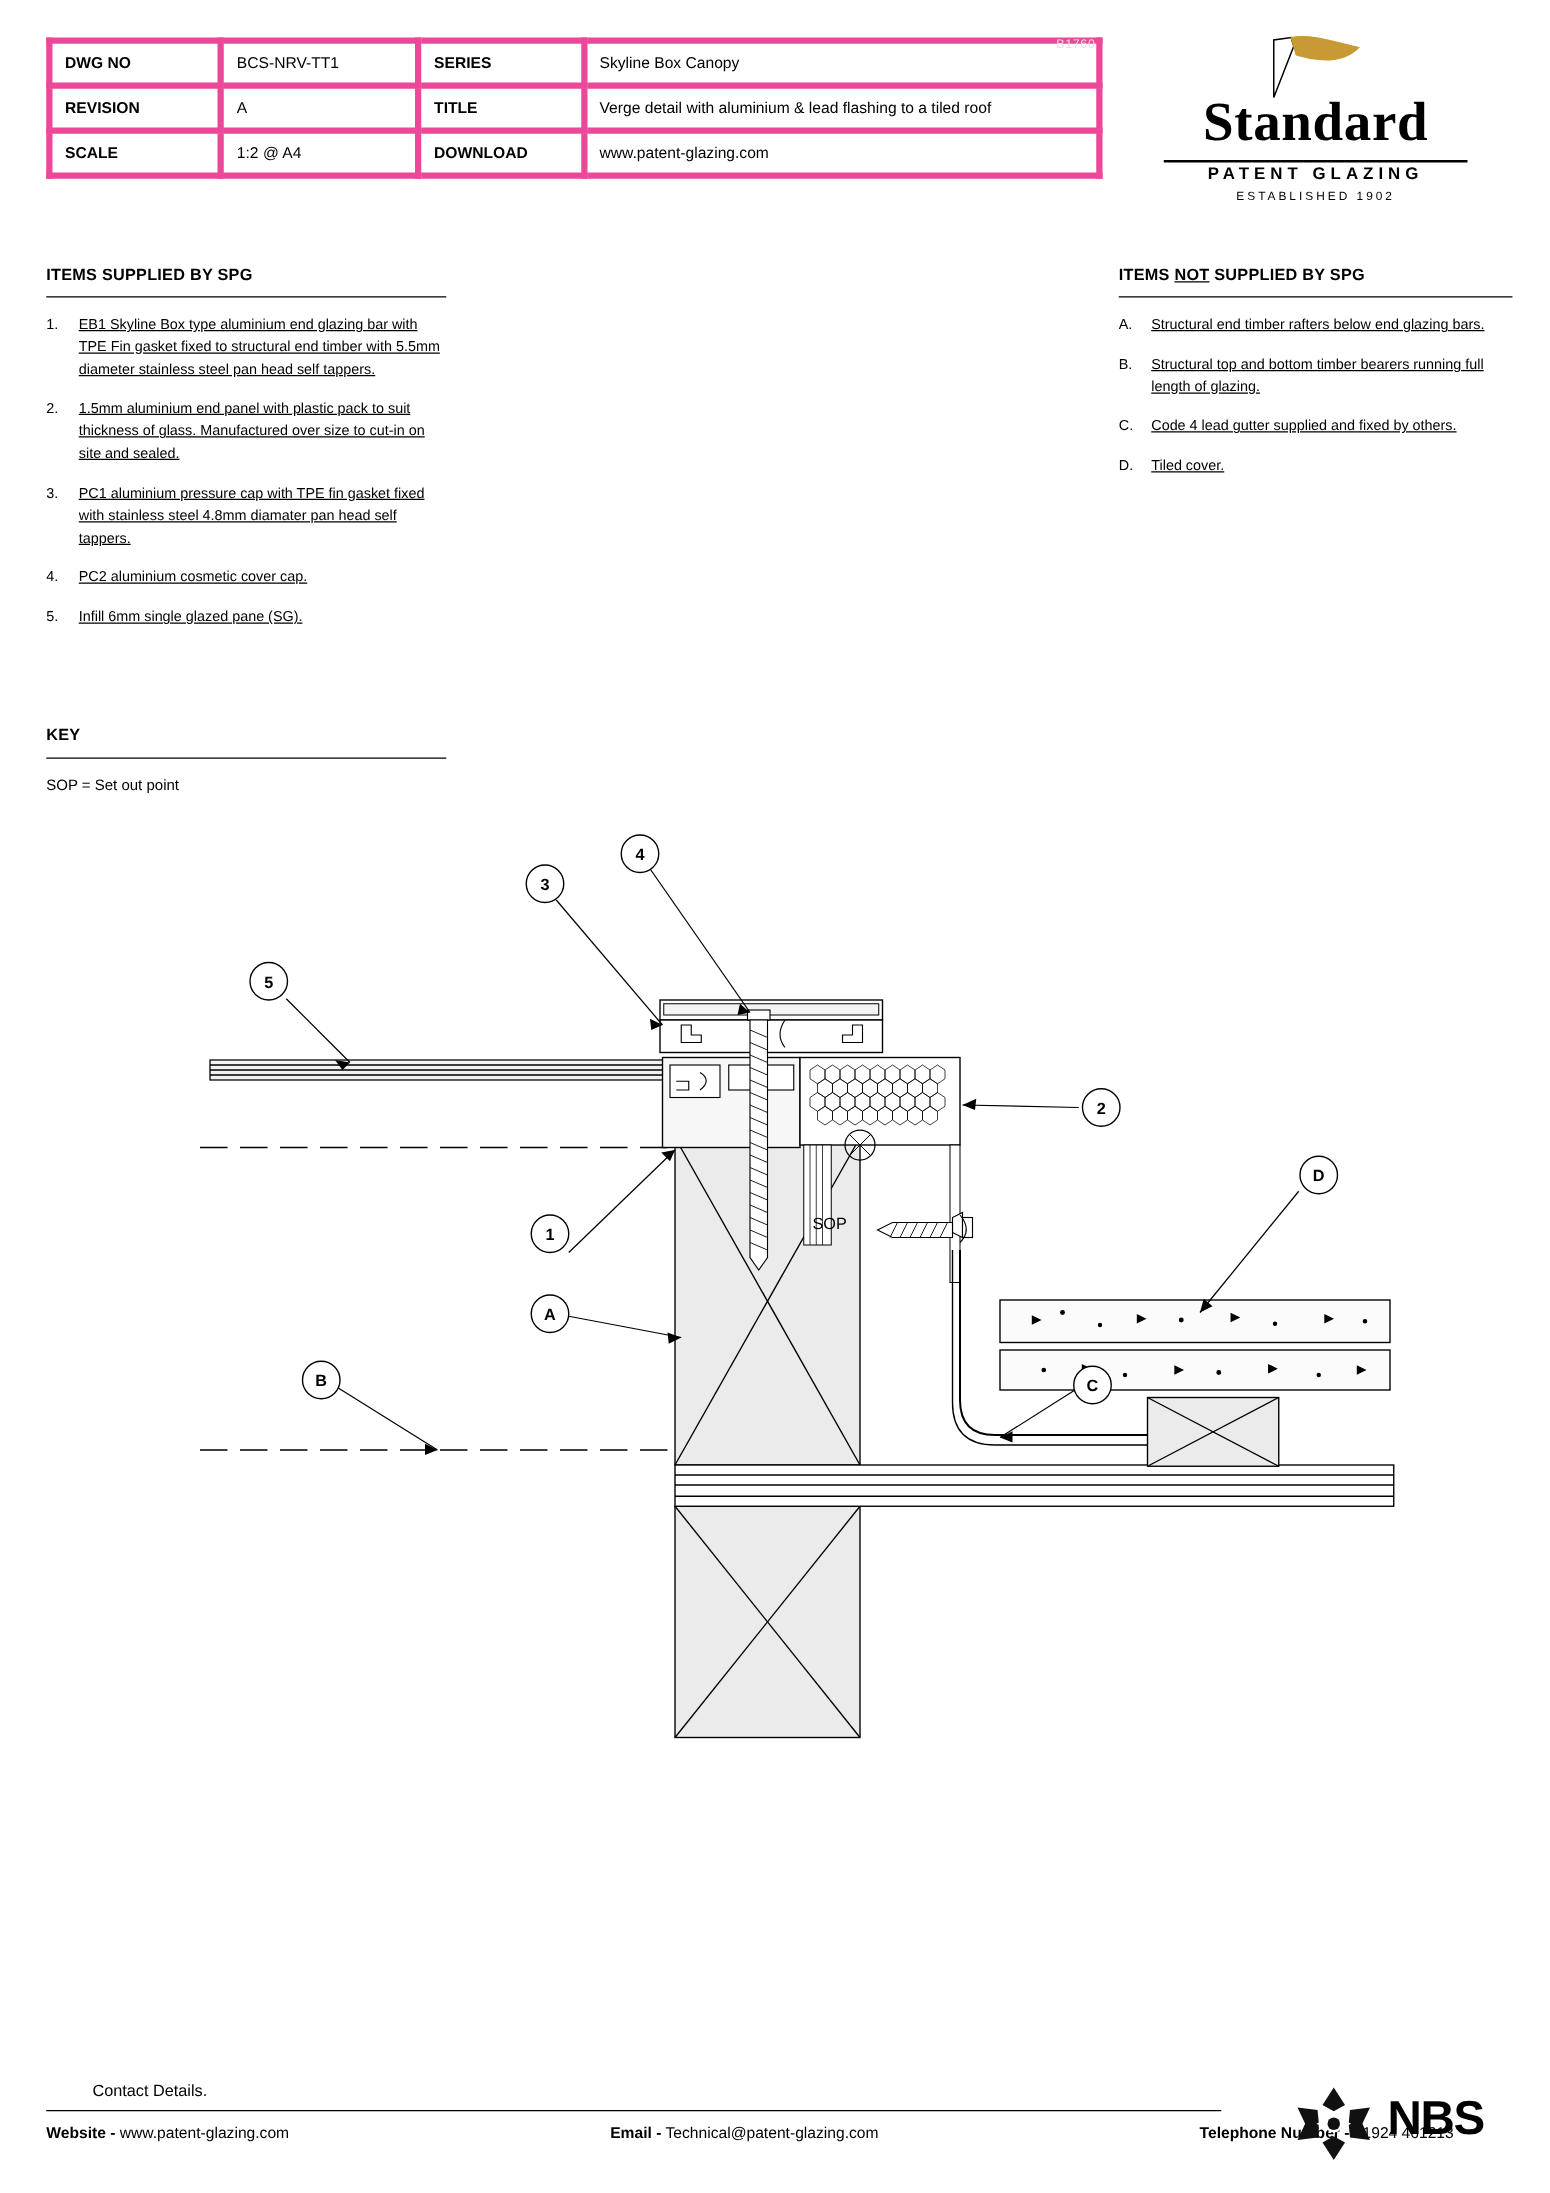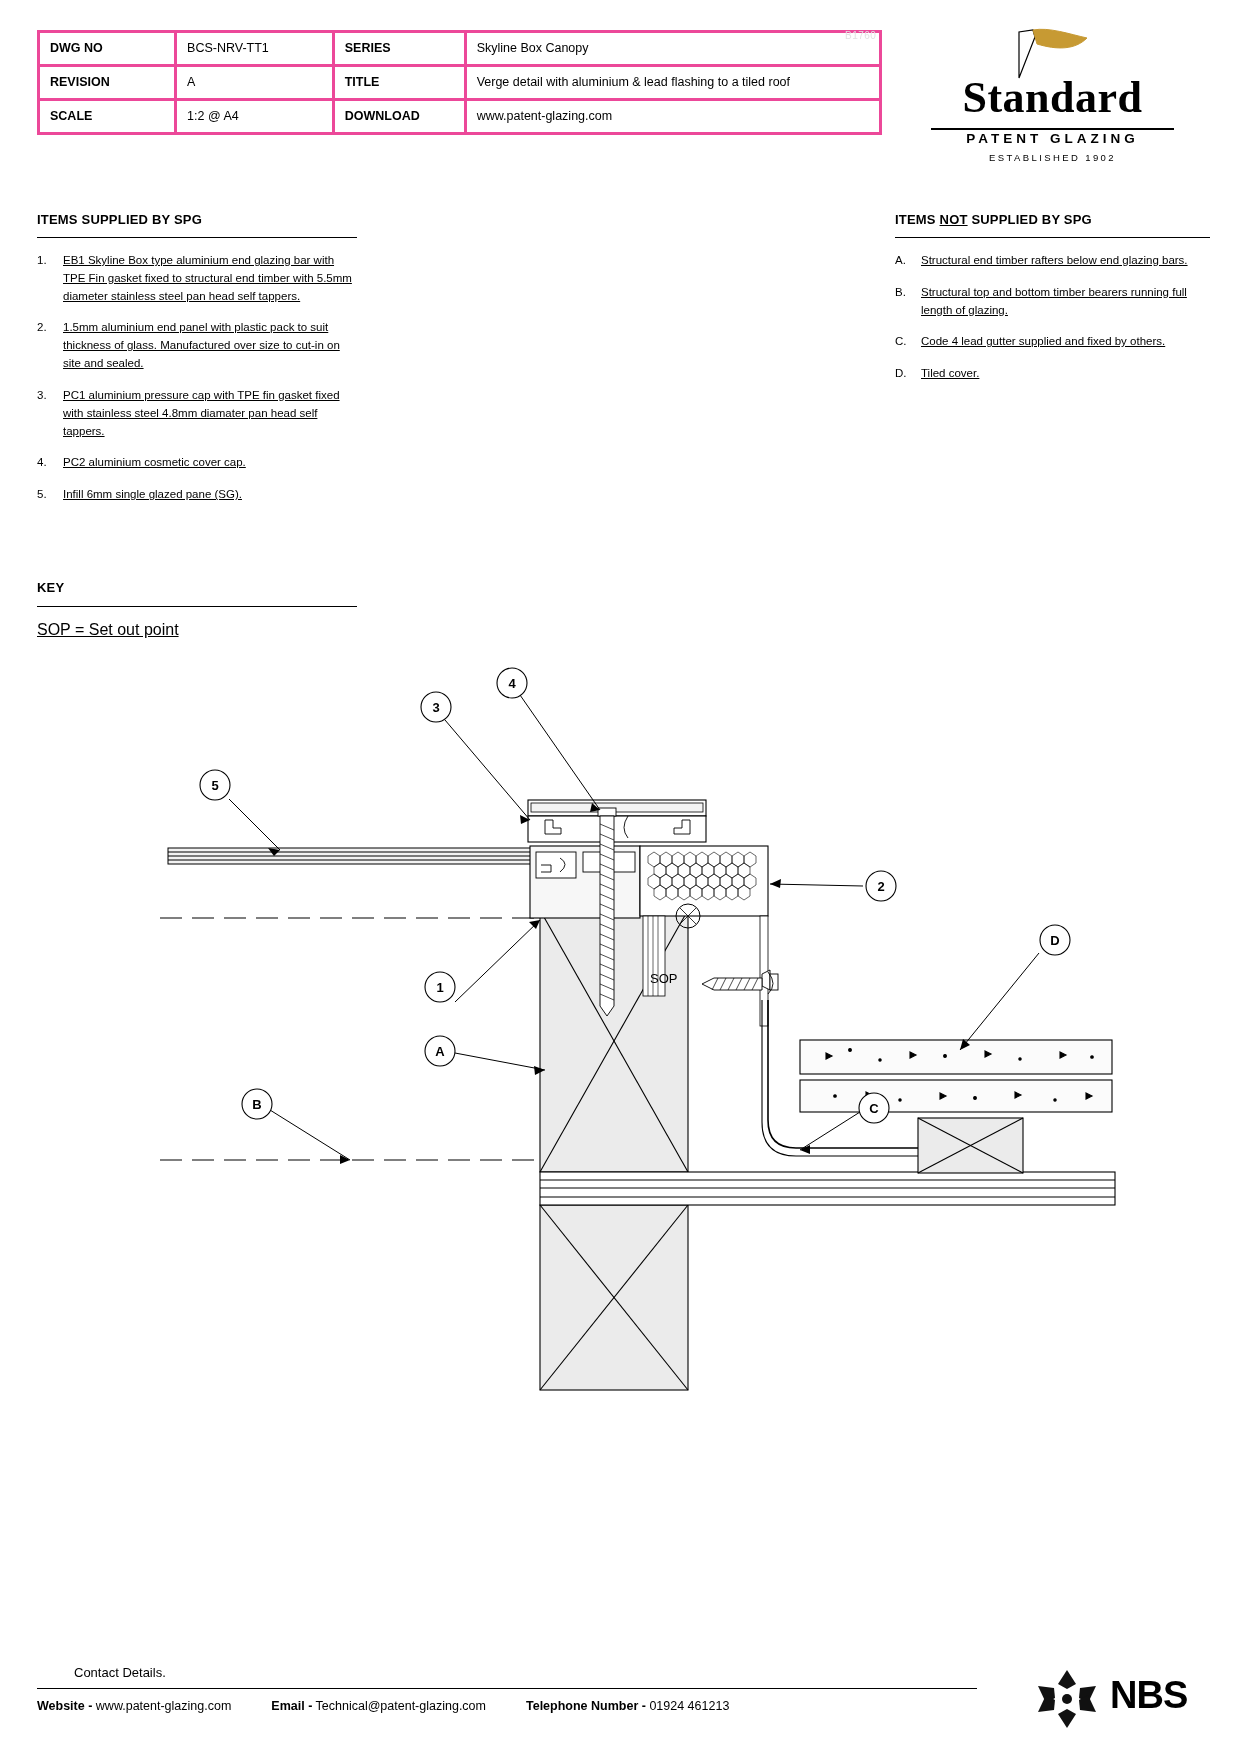--- a/index.html
+++ b/index.html
@@ -25,21 +25,21 @@
   
   .titleblock {
     position: absolute;
     left: 37px;
     top: 30px;
     width: 845px;
     border-collapse: collapse;
     font-size: 12.5px;
   }
   .titleblock td {
-    border: 3px solid #ec4899;
+    border: 5px solid #ec4899;
     height: 31px;
     padding: 0 10px;
     vertical-align: middle;
     line-height: 1.2;
   }
   .tb-label { font-weight: bold; width: 110px; }
   .tb-val-1 { width: 130px; }
   .tb-label2 { font-weight: bold; width: 105px; }
   .tb-val-2 { width: 380px; }
 
@@ -141,23 +141,22 @@
   .item .txt { flex: 1; text-decoration: underline; }
 
   .key-block {
     position: absolute;
     left: 37px;
     top: 580px;
     width: 320px;
   }
   .key-block .sec-head { margin-bottom: 11px; }
   .key-text {
-    font-size: 16px;
+    font-size: 12px;
     margin-top: 13px;
-    text-decoration: underline;
   }
 
   .underline-not { text-decoration: underline; margin-top: 32px; }
 
   
   .drawing {
     position: absolute;
     left: 0;
     top: 660px;
     width: 1240px;
@@ -178,22 +177,23 @@
     margin-left: 37px;
   }
   .footer .frule {
     border-top: 1px solid #000;
     width: 940px;
   }
   .footer .line {
     margin-top: 10px;
     font-size: 12.5px;
     display: flex;
-    gap: 0px;
+    gap: 16px;
     align-items: baseline;
+    justify-content: space-between;
   }
   .footer .lbl { font-weight: bold; }
   .footer .seg { margin-right: 40px; }
 
   .nbs {
     position: absolute;
     left: 1032px;
     top: 1664px;
     width: 175px;
     height: 70px;

